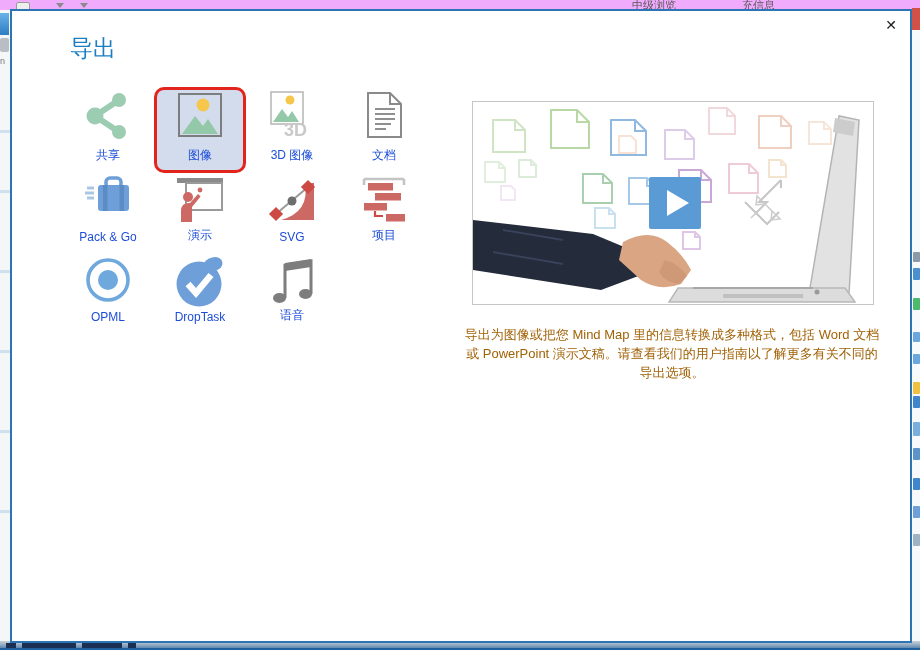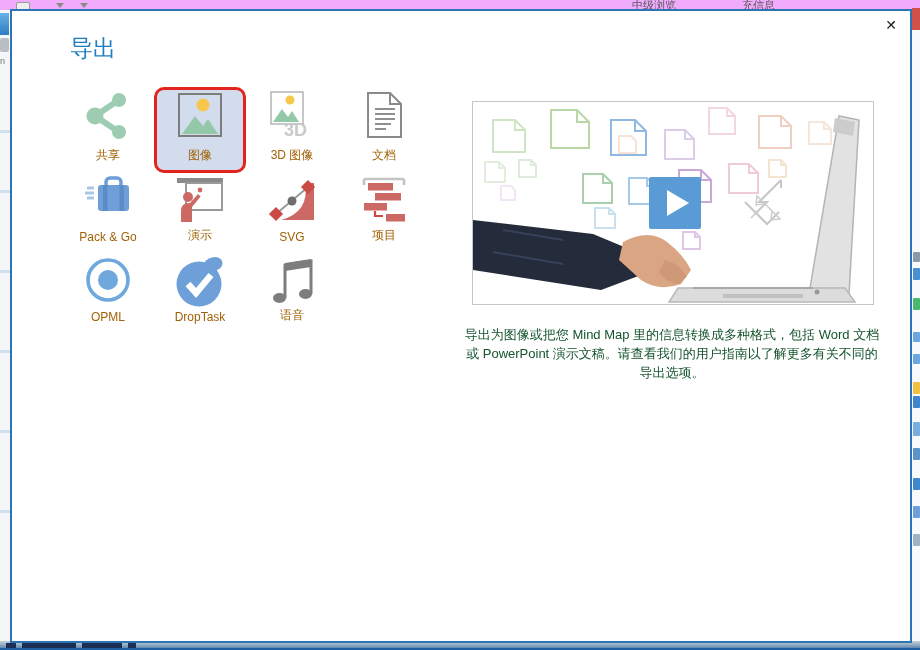--- a/index.html
+++ b/index.html
@@ -29,25 +29,25 @@
   
   .dialog{position:absolute;left:10px;top:9px;width:898px;height:630px;background:#ffffff;
     border:2px solid #2d74b5;box-sizing:content-box;}
   .close{position:absolute;top:7px;right:13px;font-size:14px;font-weight:bold;color:#1a1a1a;cursor:pointer;line-height:14px;}
   .title{position:absolute;left:58px;top:22px;font-size:23px;color:#1d7dc2;}
   
   .grid{position:absolute;left:50px;top:76px;display:grid;grid-template-columns:92px 92px 92px 92px;grid-template-rows:86px 80px 80px 84px;}
   .cell{display:flex;flex-direction:column;align-items:center;justify-content:flex-end;
     padding-bottom:6px;border:3px solid transparent;box-sizing:border-box;cursor:pointer;}
   .cell .ibox{flex:1;display:flex;justify-content:center;width:100%;}
-  .cell .lbl{font-size:12px;color:#a16207;white-space:nowrap;margin-top:3px;}
+  .cell .lbl{font-size:12px;color:#1d4ed8;white-space:nowrap;margin-top:3px;}
   .cell.selected{background:#d3dcec;border-color:#e3241d;border-radius:10px;}
   
   .thumb{position:absolute;left:460px;top:90px;width:400px;height:202px;border:1px solid #c6c6c6;background:#fff;box-sizing:content-box;overflow:hidden;}
-  .desc{position:absolute;left:452px;top:314px;width:416px;text-align:center;font-size:13px;line-height:19px;color:#14532d;}
+  .desc{position:absolute;left:452px;top:314px;width:416px;text-align:center;font-size:13px;line-height:19px;color:#a16207;}
 </style>
 </head>
 <body>
 
 <div class="bg-top">
   <span class="sq"></span>
   <span class="chev" style="left:56px"></span>
   <span class="chev" style="left:80px"></span>
   <span class="frag" style="left:632px">中级浏览</span>
   <span class="frag" style="left:742px">充信息</span>

